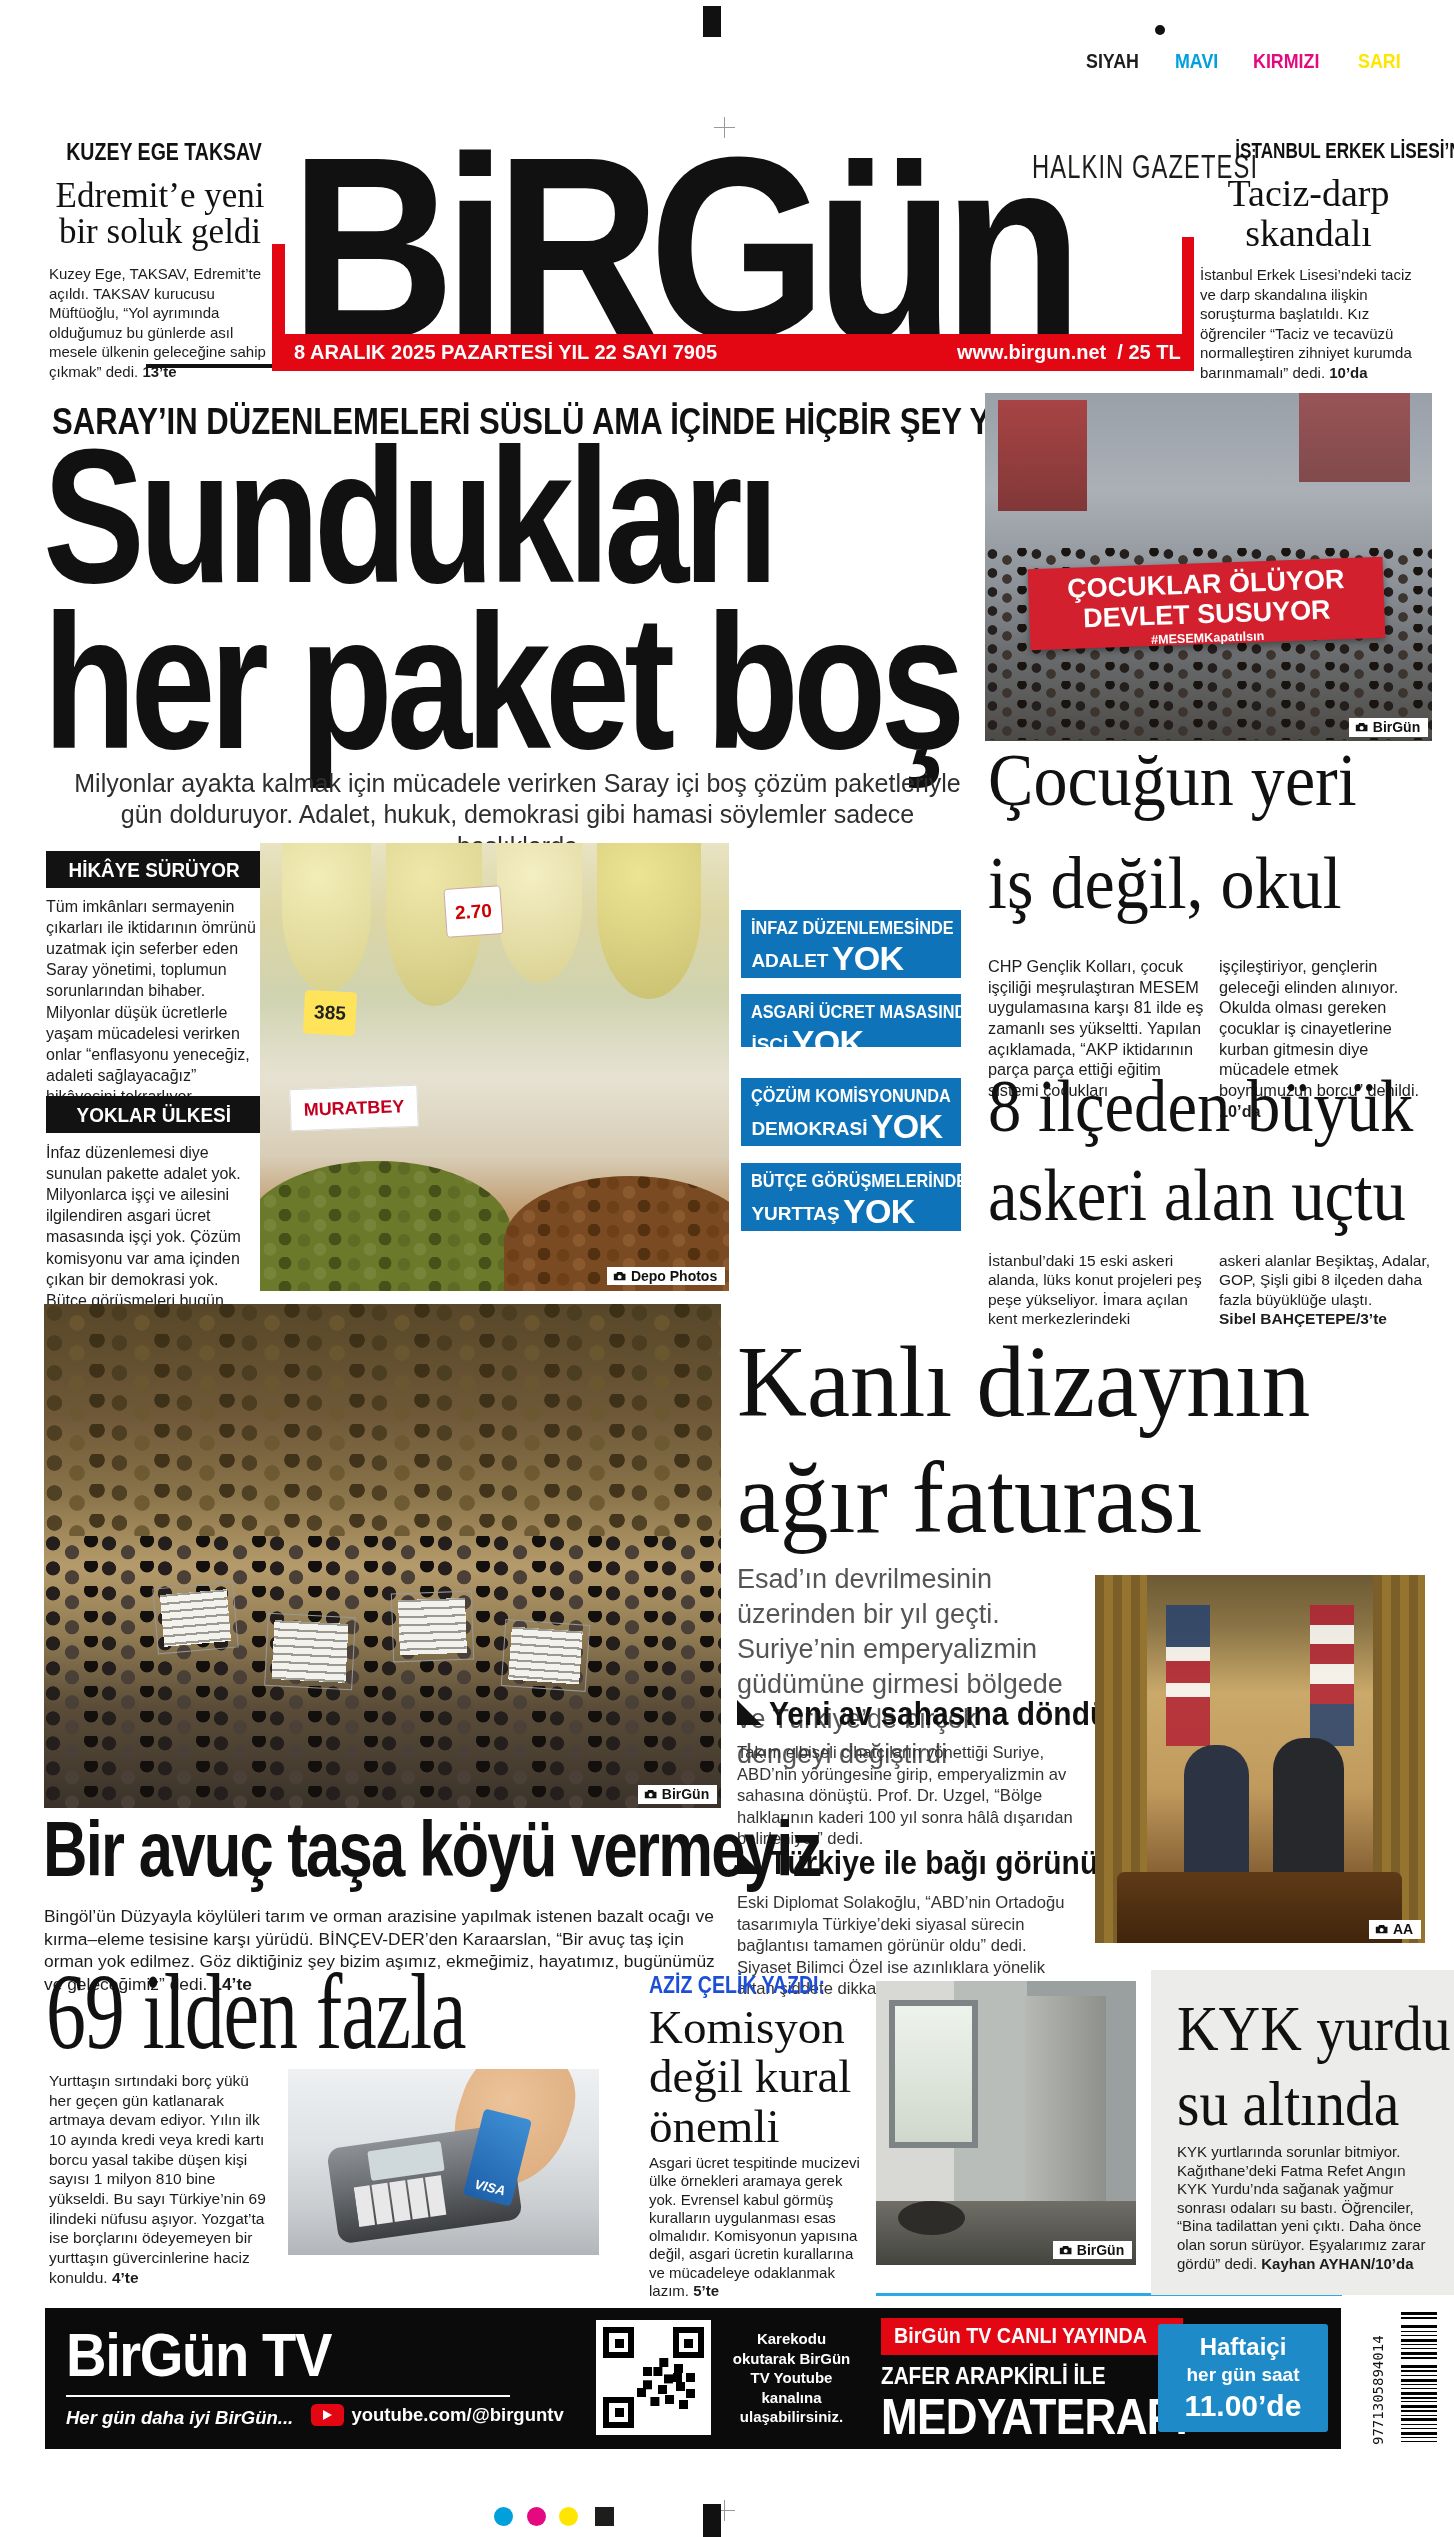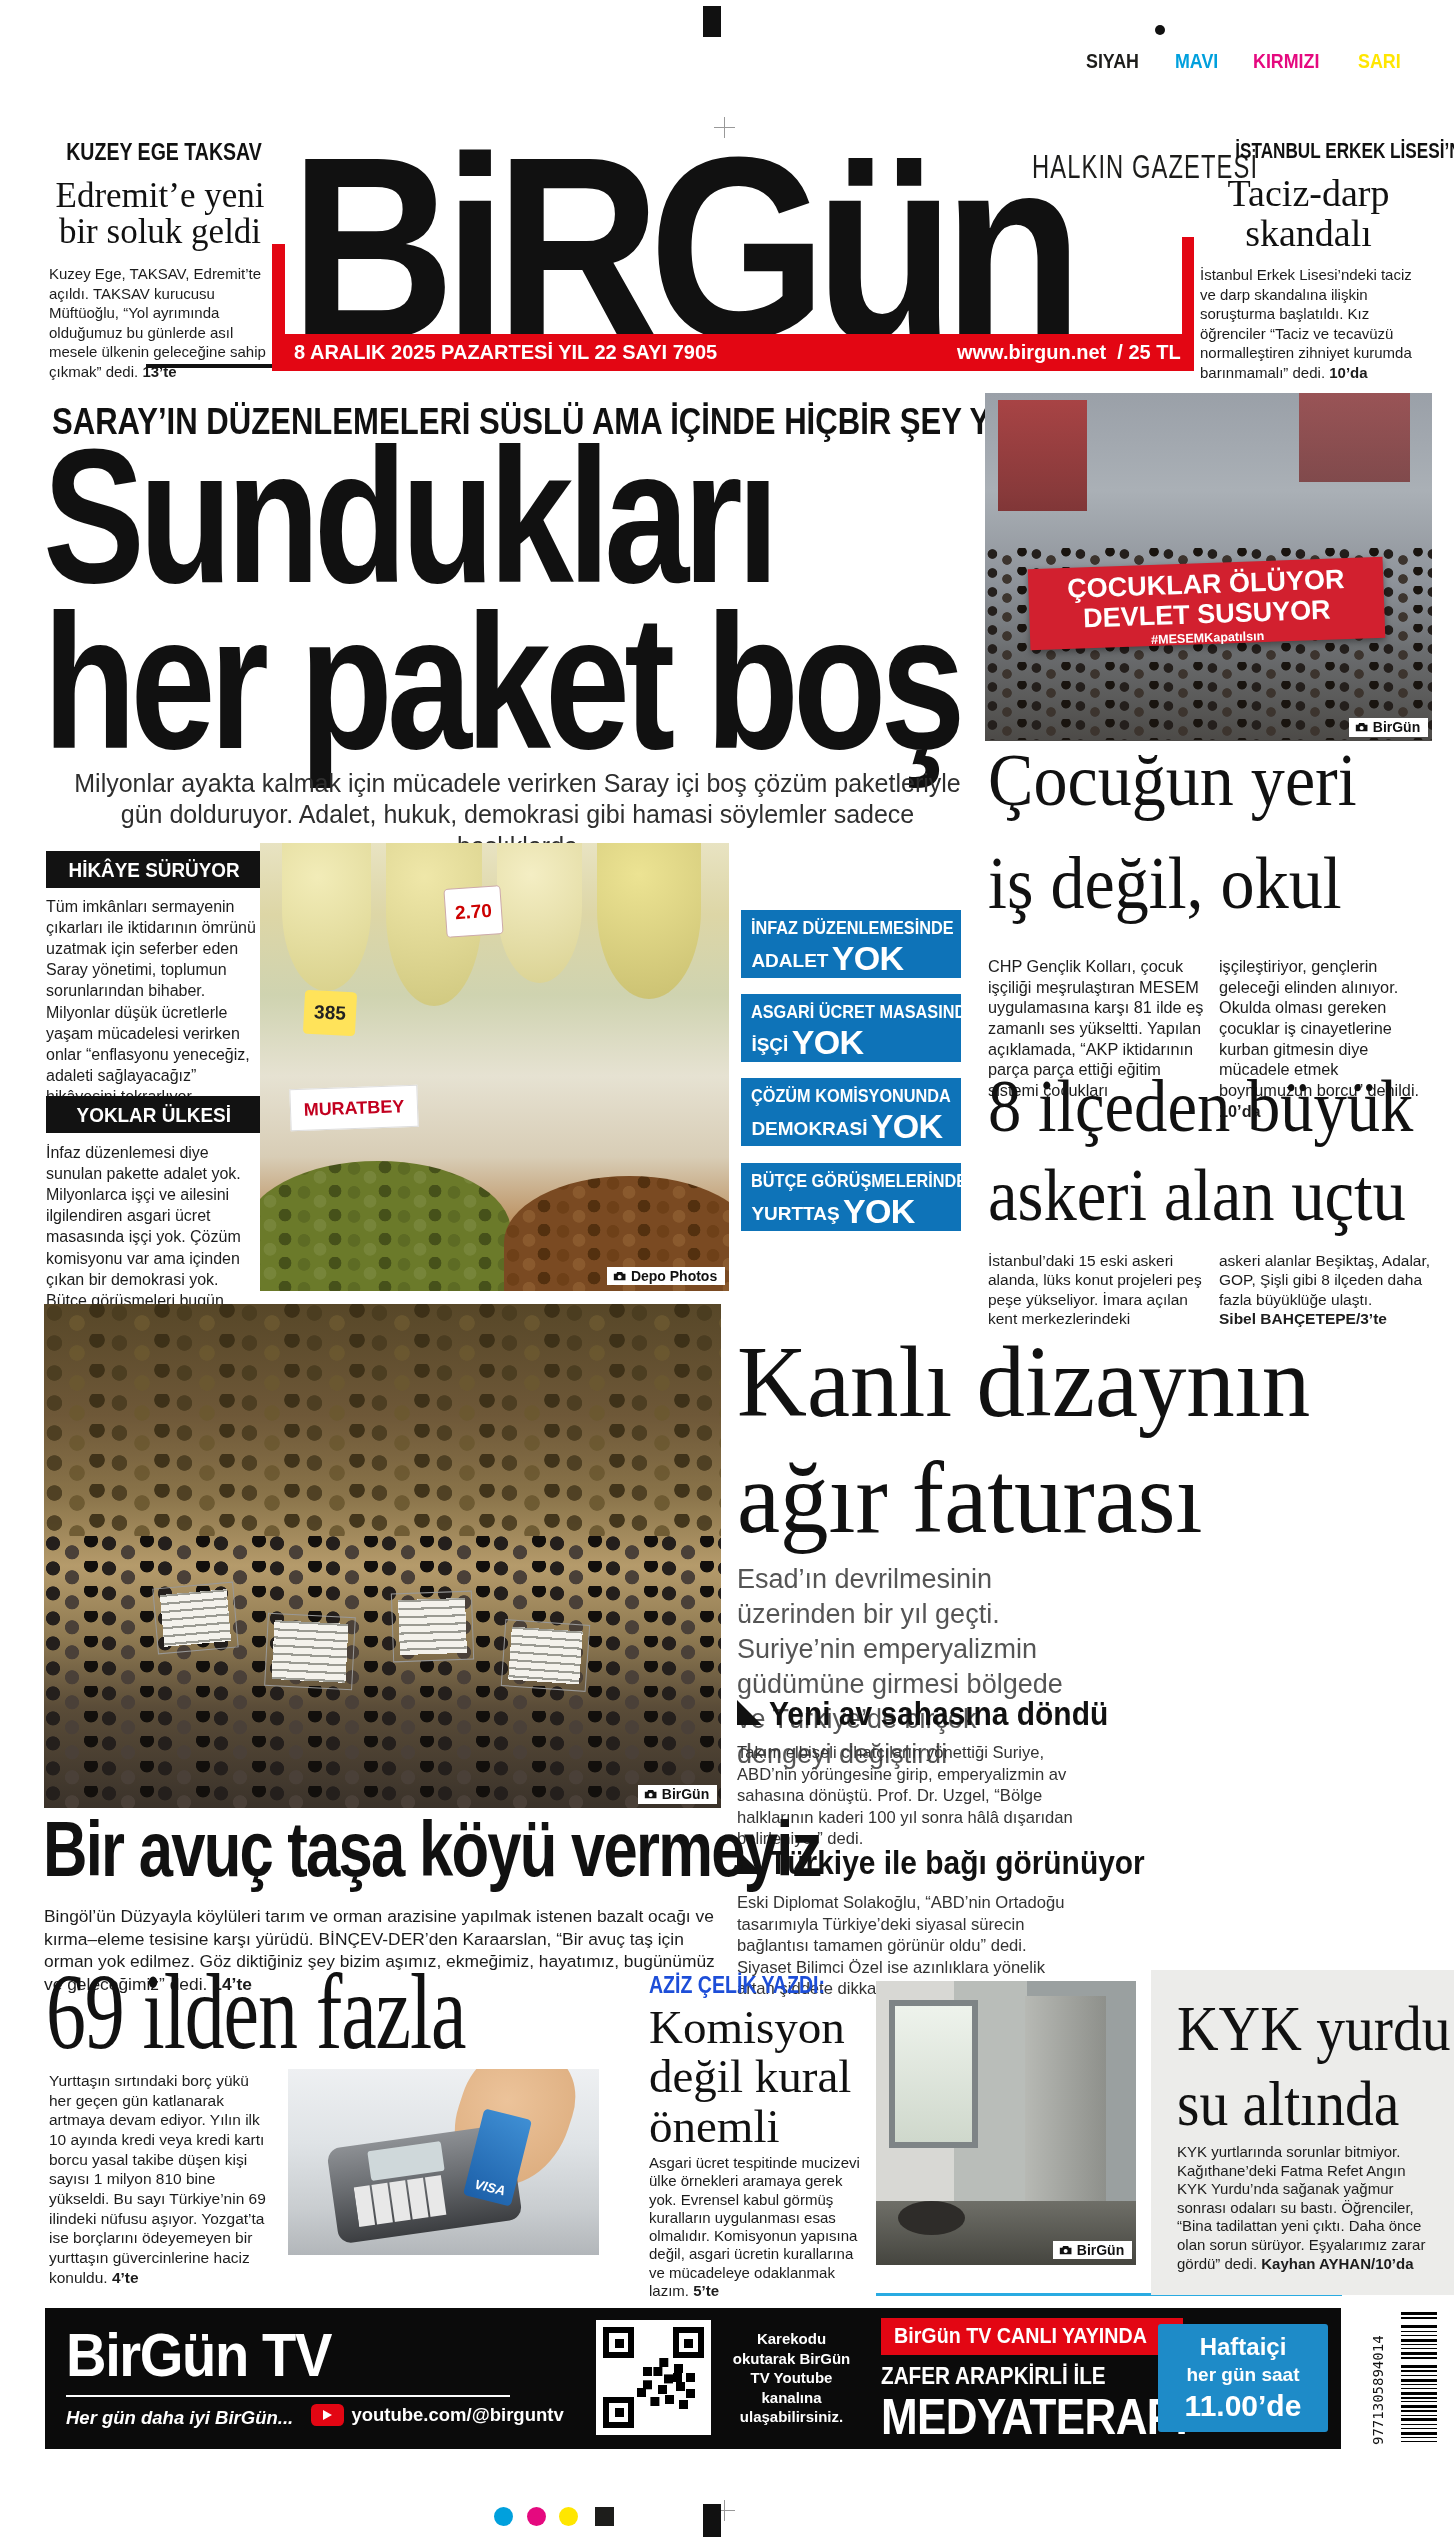--- a/index.html
+++ b/index.html
@@ -138,21 +138,21 @@
           <circle cx="8" cy="7" r="2.4" fill="#fff"></circle>
         </svg>
       <span>Depo Photos</span>
     </div>
   </div>
 
   <div class="abs yokbox" style="left:741px;top:910px;width:220px;height:68px;">
     <div><span class="l1">İNFAZ DÜZENLEMESİNDE</span></div>
     <div><span class="l2">ADALET</span> <span class="yk">YOK</span></div>
   </div>
-  <div class="abs yokbox" style="left:741px;top:994px;width:220px;height:68px;">
+  <div class="abs yokbox" style="left:741px;top:994px;width:220px;height:53px;">
     <div><span class="l1">ASGARİ ÜCRET MASASINDA</span></div>
     <div><span class="l2">İŞÇİ</span> <span class="yk">YOK</span></div>
   </div>
   <div class="abs yokbox" style="left:741px;top:1078px;width:220px;height:68px;">
     <div><span class="l1">ÇÖZÜM KOMİSYONUNDA</span></div>
     <div><span class="l2">DEMOKRASİ</span> <span class="yk">YOK</span></div>
   </div>
   <div class="abs yokbox" style="left:741px;top:1163px;width:220px;height:68px;">
     <div><span class="l1">BÜTÇE GÖRÜŞMELERİNDE</span></div>
     <div><span class="l2">YURTTAŞ</span> <span class="yk">YOK</span></div>
@@ -193,20 +193,36 @@
   <div class="abs" style="left:737px;top:1562px;width:334px;font-size:27px;line-height:1.3;color:#555;">Esad’ın devrilmesinin üzerinden bir yıl geçti. Suriye’nin emperyalizmin güdümüne girmesi bölgede ve Türkiye’de birçok dengeyi değiştirdi</div>
   <div class="abs nw" style="left:737px;top:1694px;font-size:34px;font-weight:800;">
     <span class="tri"></span><span class="cx" style="transform:scaleX(.88);">Yeni av sahasına döndü</span>
   </div>
   <p class="abs bodytxt" style="left:737px;top:1742px;width:346px;margin:0;font-size:16.6px;line-height:1.3;color:#333;">Takım elbiseli cihatçıların yönettiği Suriye, ABD’nin yörüngesine girip, emperyalizmin av sahasına dönüştü. Prof. Dr. Uzgel, “Bölge halklarının kaderi 100 yıl sonra hâlâ dışarıdan belirleniyor” dedi.</p>
   <div class="abs nw" style="left:737px;top:1843px;font-size:34px;font-weight:800;">
     <span class="tri"></span><span class="cx" style="transform:scaleX(.88);">Türkiye ile bağı görünüyor</span>
   </div>
   <p class="abs bodytxt" style="left:737px;top:1892px;width:346px;margin:0;font-size:16.6px;line-height:1.3;color:#333;"><span>Eski Diplomat Solakoğlu, “ABD’nin Ortadoğu tasarımıyla Türkiye’deki siyasal sürecin bağlantısı tamamen görünür oldu” dedi. Siyaset Bilimci Özel ise azınlıklara yönelik artan şiddete dikkat çekti.</span> <b>6’da</b></p>
 
+  <div class="abs" style="left:1095px;top:1575px;width:330px;height:368px;overflow:hidden;background:linear-gradient(180deg,#6d5a35 0%,#8a7446 14%,#caa96a 32%,#c09a5d 58%,#8a6436 80%,#5a3d1e 100%);">
+    <div class="abs" style="left:0;top:0;width:52px;height:100%;background:repeating-linear-gradient(90deg,#7c5f28 0 9px,#94742f 9px 18px);"></div>
+    <div class="abs" style="right:0;top:0;width:52px;height:100%;background:repeating-linear-gradient(90deg,#7c5f28 0 9px,#94742f 9px 18px);"></div>
+    <div class="abs" style="left:71px;top:30px;width:44px;height:141px;background:linear-gradient(180deg,#27426e 0 30%,#fff 30% 40%,#b22234 40% 55%,#fff 55% 65%,#b22234 65% 100%);opacity:.85;"></div>
+    <div class="abs" style="right:71px;top:30px;width:44px;height:141px;background:linear-gradient(180deg,#b22234 0 14%,#fff 14% 28%,#b22234 28% 42%,#fff 42% 56%,#b22234 56% 70%,#27426e 70% 100%);opacity:.85;"></div>
+    <div class="abs" style="left:89px;top:170px;width:65px;height:133px;border-radius:30px 30px 0 0;background:#2c3342;"></div>
+    <div class="abs" style="right:81px;top:163px;width:71px;height:141px;border-radius:31px 31px 0 0;background:#27282c;"></div>
+    <div class="abs" style="left:22px;bottom:0;width:285px;height:71px;background:linear-gradient(180deg,#5f3a17,#40250c);border-radius:7.4px 7.4px 0 0;"></div>
+    <div class="credit" style="right:4.4px;bottom:4.4px;">
+      <svg width="13.3" height="10.4" viewBox="0 0 16 12">
+          <path d="M1 3h3l1-2h6l1 2h3v8H1z" fill="#111"></path>
+          <circle cx="8" cy="7" r="2.4" fill="#fff"></circle>
+        </svg>
+      <span>AA</span>
+    </div>
+  </div>
 
   <div class="abs nw" style="left:43px;top:1811px;font-size:77px;font-weight:900;letter-spacing:-2.2px;line-height:1;">
     <span class="cx" style="transform:scaleX(.8);">Bir avuç taşa köyü vermeyiz</span>
   </div>
   <p class="abs bodytxt" style="left:44px;top:1905px;width:677px;margin:0;font-size:17.4px;line-height:1.3;"><span>Bingöl’ün Düzyayla köylüleri tarım ve orman arazisine yapılmak istenen bazalt ocağı ve kırma–eleme tesisine karşı yürüdü. BİNÇEV-DER’den Karaarslan, “Bir avuç taş için orman yok edilmez. Göz diktiğiniz şey bizim aşımız, ekmeğimiz, hayatımız, bugünümüz ve geleceğimiz” dedi.</span> <b>14’te</b></p>
 
   <div class="abs nw serif" style="left:46px;top:1958px;font-size:108px;line-height:1;">
     <span class="cx" style="transform:scaleX(.74);letter-spacing:-1.5px;">69 ilden fazla</span>
   </div>
   <p class="abs bodytxt" style="left:49px;top:2071px;width:222px;margin:0;font-size:15.5px;line-height:1.27;"><span>Yurttaşın sırtındaki borç yükü her geçen gün katlanarak artmaya devam ediyor. Yılın ilk 10 ayında kredi veya kredi kartı borcu yasal takibe düşen kişi sayısı 1 milyon 810 bine yükseldi. Bu sayı Türkiye’nin 69 ilindeki nüfusu aşıyor. Yozgat’ta ise borçlarını ödeyemeyen bir yurttaşın güvercinlerine haciz konuldu.</span> <b>4’te</b></p>

